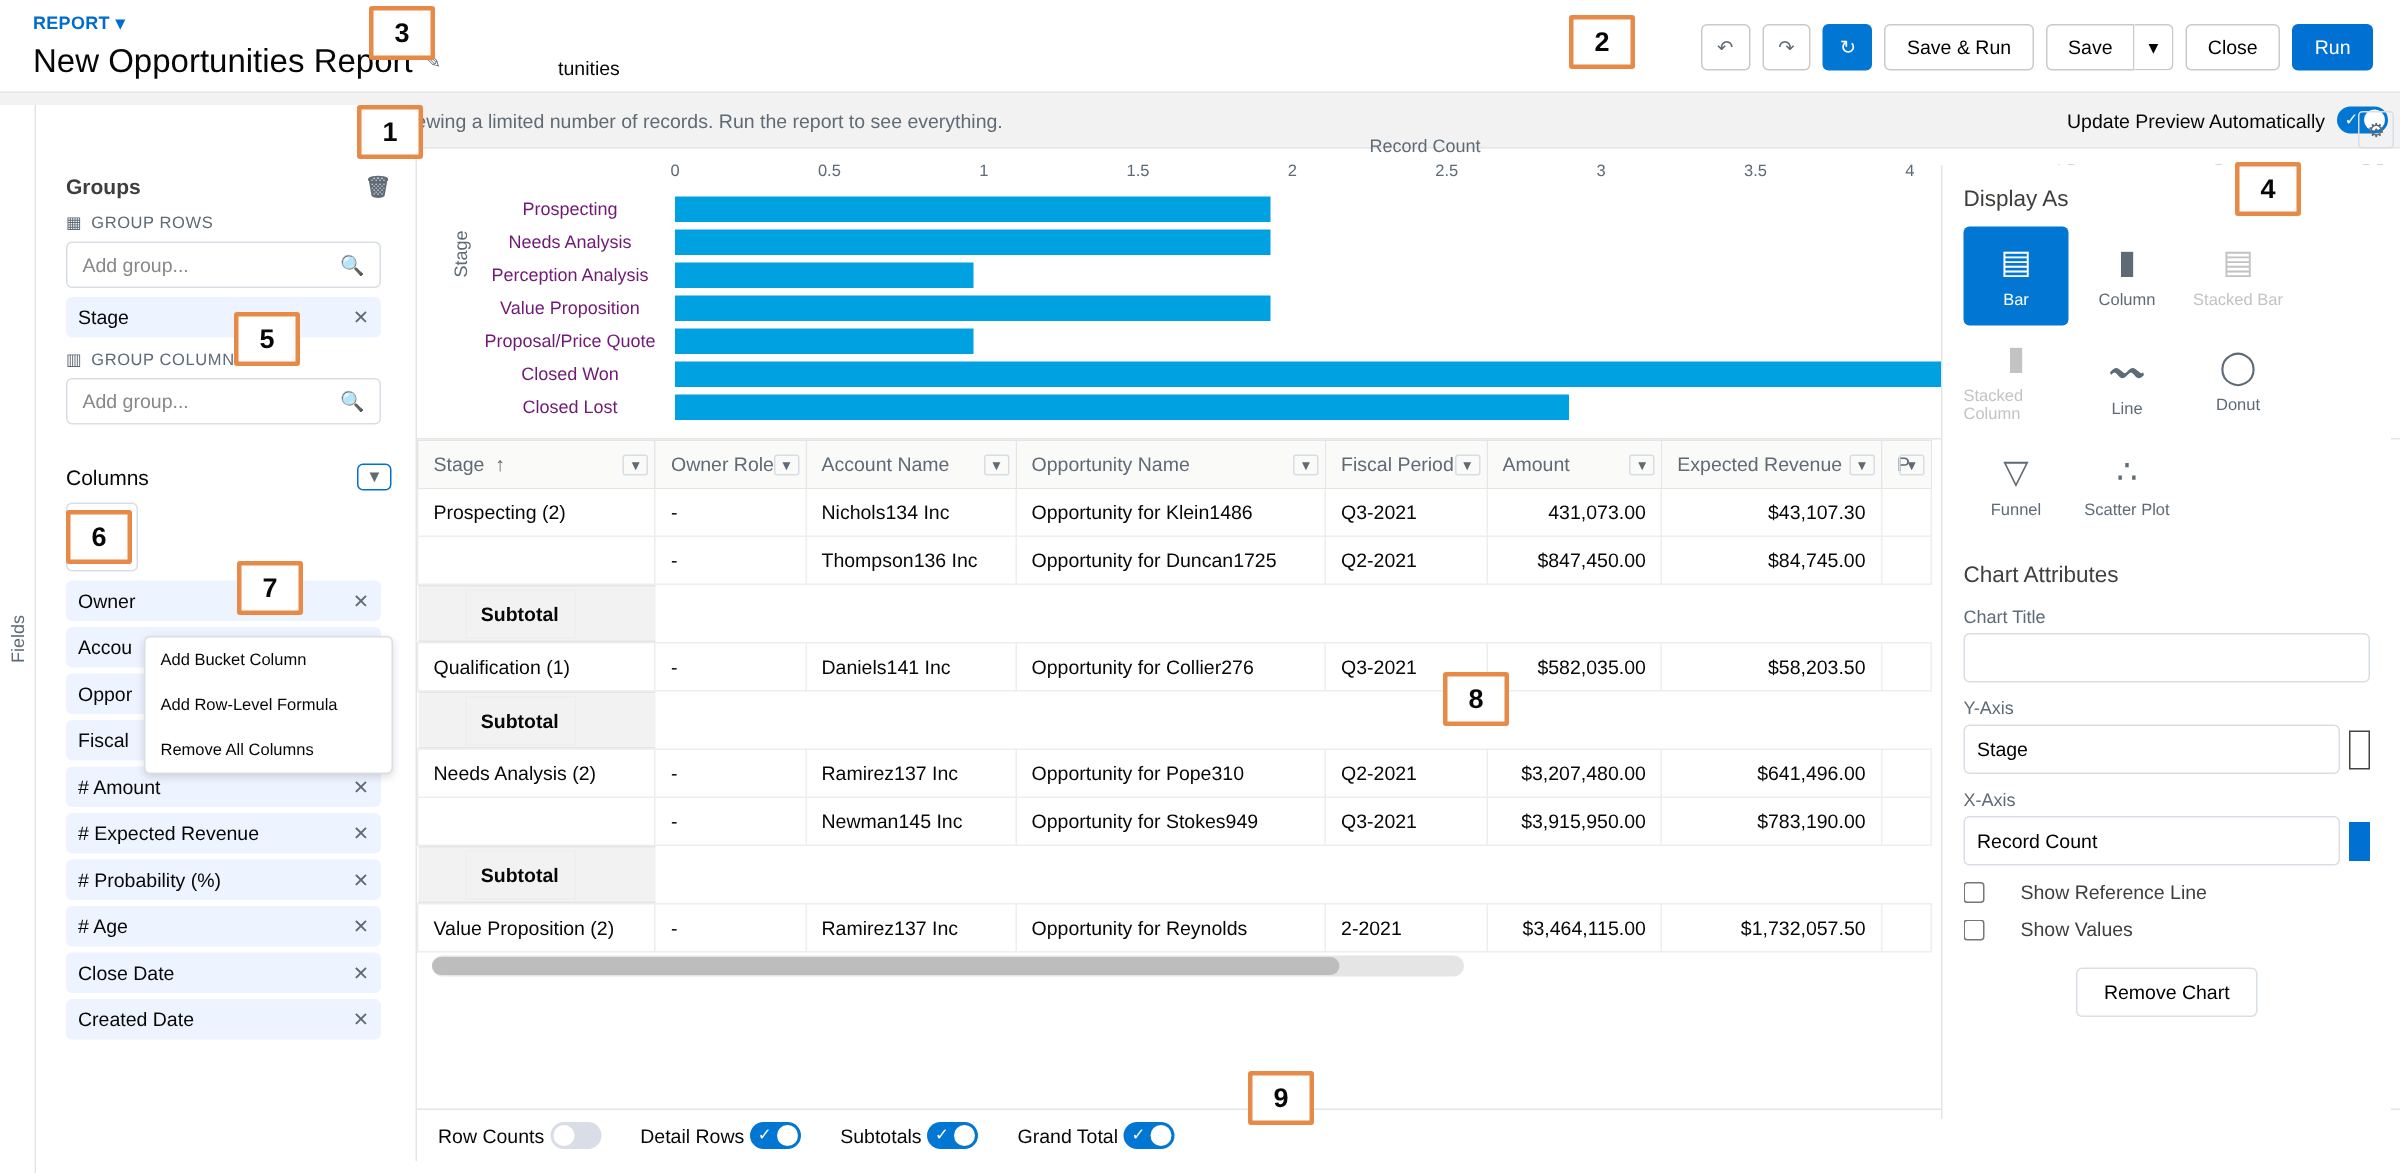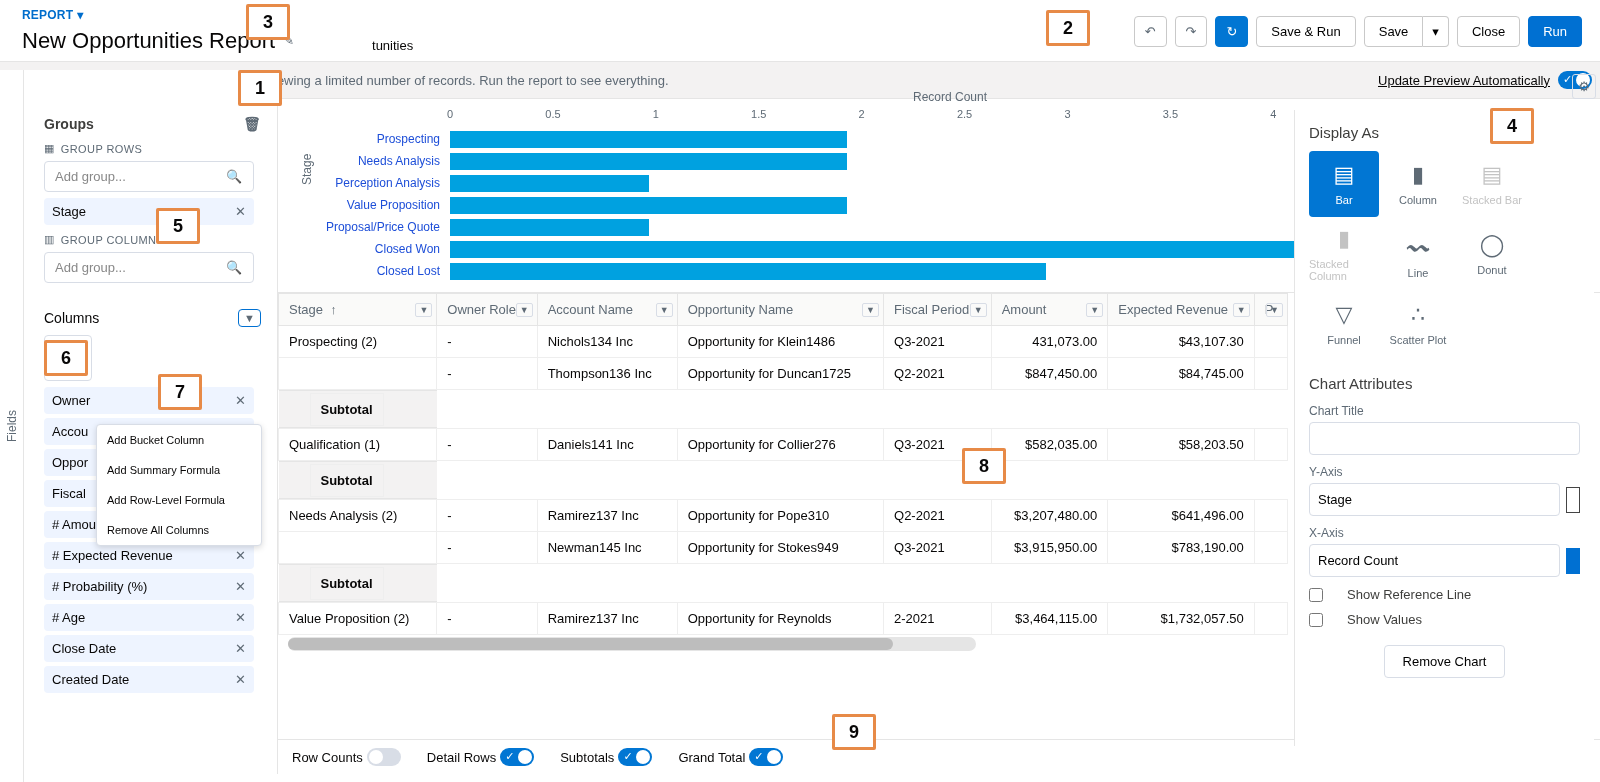--- a/index.html
+++ b/index.html
@@ -15,21 +15,21 @@
   .btn { background:#fff; border:1px solid #c9c9c9; border-radius:4px; padding:7px 14px; font-size:13px; cursor:pointer; }
   .btn-icon { padding:7px 10px; color:#5e6a75; }
   .btn-primary { background:#0070d2; color:#fff; border-color:#0070d2; }
   .btn-accent { background:#0176d3; color:#fff; border-color:#0176d3; padding:7px 10px; }
   .sub { display:flex; justify-content:space-between; align-items:center; background:#f3f2f2; border-top:1px solid #e5e5e5; border-bottom:1px solid #e5e5e5; height:38px; padding-left:31px; padding-right:8px; }
   .tabs { display:flex; align-items:center; height:100%; }
   .tab { display:flex; align-items:center; gap:6px; padding:0 14px; height:100%; color:#5e6a75; font-weight:600; cursor:pointer; }
   .tab.active { color:#0070d2; border-bottom:3px solid #0070d2; }
   .preview-msg { display:flex; align-items:center; gap:8px; color:#5e6a75; font-size:13px; margin-left:20px; }
   .check-ico { width:16px; height:16px; border-radius:50%; background:#4bca81; color:#fff; display:flex; align-items:center; justify-content:center; font-size:11px; }
-  .auto-switch { display:flex; align-items:center; gap:8px; font-size:13px;text-decoration:underline; }
+  .auto-switch { display:flex; align-items:center; gap:8px; font-size:13px; }
   .switch { width:34px; height:18px; border-radius:10px; background:#0176d3; position:relative; }
   .switch .k { position:absolute; right:2px; top:2px; width:14px; height:14px; border-radius:50%; background:#fff; }
   .switch .ck { position:absolute; left:5px; top:2px; color:#fff; font-size:11px; }
   .switch.off { background:#d8dde6; }
   .switch.off .k { left:2px; right:auto; }
   .fields-tab { position:absolute; left:0; top:70px; bottom:0; width:24px; border-right:1px solid #e5e5e5; background:#fff; display:flex; align-items:center; justify-content:center; }
   .fields-tab span { transform:rotate(-90deg); color:#5e6a75; font-size:12px; }
   .fields-chevron { position:absolute; left:4px; top:76px; color:#5e6a75; font-size:14px; }
   .main { position:absolute; left:24px; right:0; top:70px; bottom:8px; display:flex; }
   .sidebar { width:254px; border-right:1px solid #e5e5e5; background:#fff; overflow:hidden; padding-top:40px; position:relative; }
@@ -44,21 +44,21 @@
   .dropdown { position:absolute; left:96px; top:424px; width:166px; background:#fff; border:1px solid #d8dde6; border-radius:4px; box-shadow:0 2px 6px rgba(0,0,0,.15); z-index:20; }
   .dropdown div { padding:9px 10px; font-size:11px; cursor:pointer; }
   .content { flex:1; display:flex; flex-direction:column; position:relative; }
   .chart-area { display:flex; padding:20px 0 10px 22px; border-bottom:1px solid #e5e5e5; position:relative; }
   .chart-wrap { flex:1; position:relative; padding-right:18px; }
   .axis-title { position:absolute; left:50%; top:0; transform:translateX(-50%); font-size:12px; color:#5e6a75; }
   .xaxis { position:relative; height:20px; margin-left:150px; margin-top:18px; }
   .xtick { position:absolute; font-size:11px; color:#5e6a75; transform:translateX(-50%); }
   .bars { margin-left:20px; }
   .bar-row { display:flex; align-items:center; height:22px; }
-  .bar-lbl { width:130px; text-align:right; padding-right:10px; font-size:12px; color:#1d4ed8; }
+  .bar-lbl { width:130px; text-align:center; padding-right:10px; font-size:12px; color:#701a75; }
   .bar-track { flex:1; height:17px; position:relative; }
   .bar { height:100%; background:#00a1e0; }
   .ylbl { position:absolute; left:0; top:50%; transform:rotate(-90deg) translateX(20px); transform-origin:left top; font-size:12px; color:#5e6a75; }
   .gear-corner { position:absolute; right:4px; top:4px; border:1px solid #d8dde6; border-radius:3px; padding:4px 5px; color:#5e6a75; font-size:13px; cursor:pointer; }
   .chart-panel { width:300px; border-left:1px solid #e5e5e5; padding:14px 14px 10px 14px; position:absolute; right:6px; top:40px; bottom:28px; background:#fff; overflow-y:auto; }
   .cp-title { font-size:15px; color:#3e3e3c; margin-bottom:10px; }
   .display-grid { display:flex; flex-wrap:wrap; gap:4px; margin-bottom:18px; }
   .dopt { width:70px; height:66px; display:flex; flex-direction:column; align-items:center; justify-content:center; gap:6px; border-radius:4px; cursor:pointer; font-size:11px; color:#5e6a75; }
   .dopt.sel { background:#0176d3; color:#fff; }
   .dopt.dis { color:#c3c3c3; }
@@ -474,21 +474,20 @@
           <input type="checkbox" style="">
           <span>Show Values</span>
         </label>
       <button class="rm-btn">Remove Chart</button>
     </div>
   </div>
 </div>
 
 <div class="dropdown">
   <div>Add Bucket Column</div>
-  <div>Add Summary Formula</div>
   <div>Add Row-Level Formula</div>
   <div>Remove All Columns</div>
 </div>
 
 <div class="callout" style="left:238px; top:70px; width:44px; height:36px;">1</div>
 <div class="callout" style="left:1046px; top:10px; width:44px; height:36px;">2</div>
 <div class="callout" style="left:246px; top:4px; width:44px; height:36px;">3</div>
 <div class="callout" style="left:1490px; top:108px; width:44px; height:36px;">4</div>
 <div class="callout" style="left:156px; top:208px; width:44px; height:36px;">5</div>
 <div class="callout" style="left:44px; top:340px; width:44px; height:36px;">6</div>

